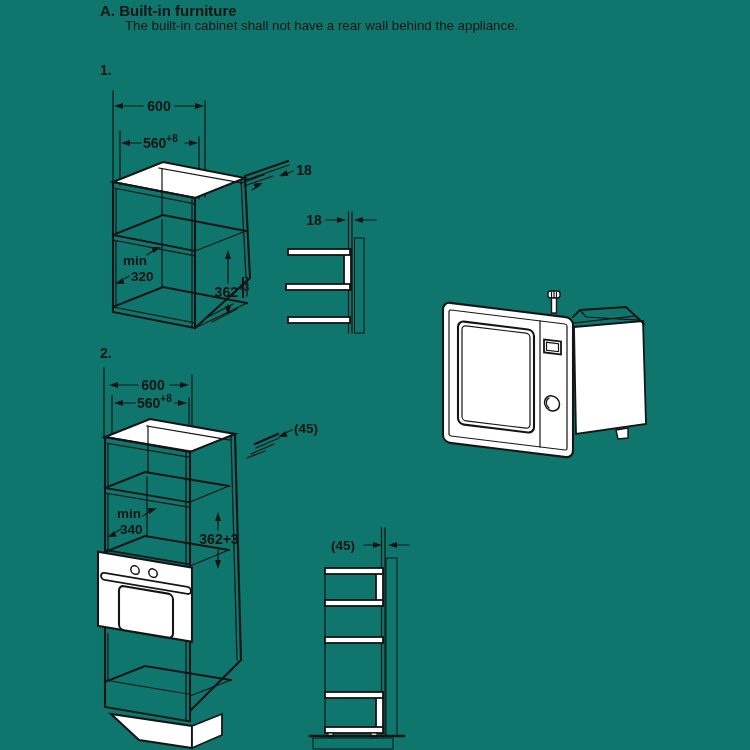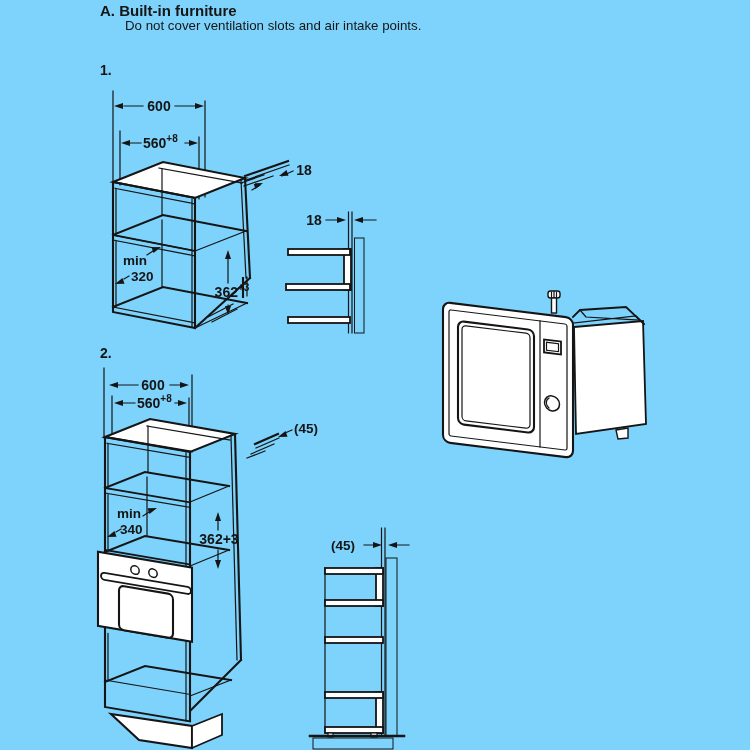--- a/index.html
+++ b/index.html
@@ -1,16 +1,16 @@
 <!DOCTYPE html>
 <html><head>
 <meta charset="utf-8">
 <style>
   html,body{margin:0;padding:0;background:#fff;}
-  #page{position:relative;width:750px;height:750px;background:#7dd3fc;overflow:hidden;
+  #page{position:relative;width:750px;height:750px;background:#0f766e;overflow:hidden;
         font-family:"Liberation Sans",sans-serif;color:#151515;}
   .abs{position:absolute;}
   #title{left:100px;top:2px;font-size:15px;font-weight:bold;}
   #instructions{left:125px;top:19px;font-size:13.3px;line-height:14.2px;}
   #fig1-label{left:100px;top:62px;font-size:14px;font-weight:bold;}
   #fig2-label{left:100px;top:345px;font-size:14px;font-weight:bold;}
   svg{position:absolute;overflow:visible;}
   svg text{font-family:"Liberation Sans",sans-serif;font-weight:bold;fill:#151515;font-size:14px;}
   text.sm{font-size:13.5px;}
   .sup{font-size:10px;}
@@ -22,21 +22,21 @@
   .ah{fill:#151515;stroke:none;}
 </style>
 </head>
 <body>
 
 <div id="page">
 
   <div id="title" class="abs">A. Built-in furniture</div>
 
   <div id="instructions" class="abs">
-    <div>Do not cover ventilation slots and air intake points.</div>
+    <div>The built-in cabinet shall not have a rear wall behind the appliance.</div>
   </div>
 
   <div id="fig1-label" class="abs">1.</div>
   <div id="fig2-label" class="abs">2.</div>
 
   <svg style="left:95px;top:85px;" width="330" height="265" viewBox="0 0 330 265">
 
     <g>
       <path class="ln sw1" d="M18,6 V100 M110,16 V112 M29,21 H48 M80,21 H101"></path>
       <polygon class="ah" points="19,21 28,18 28,24"></polygon>

